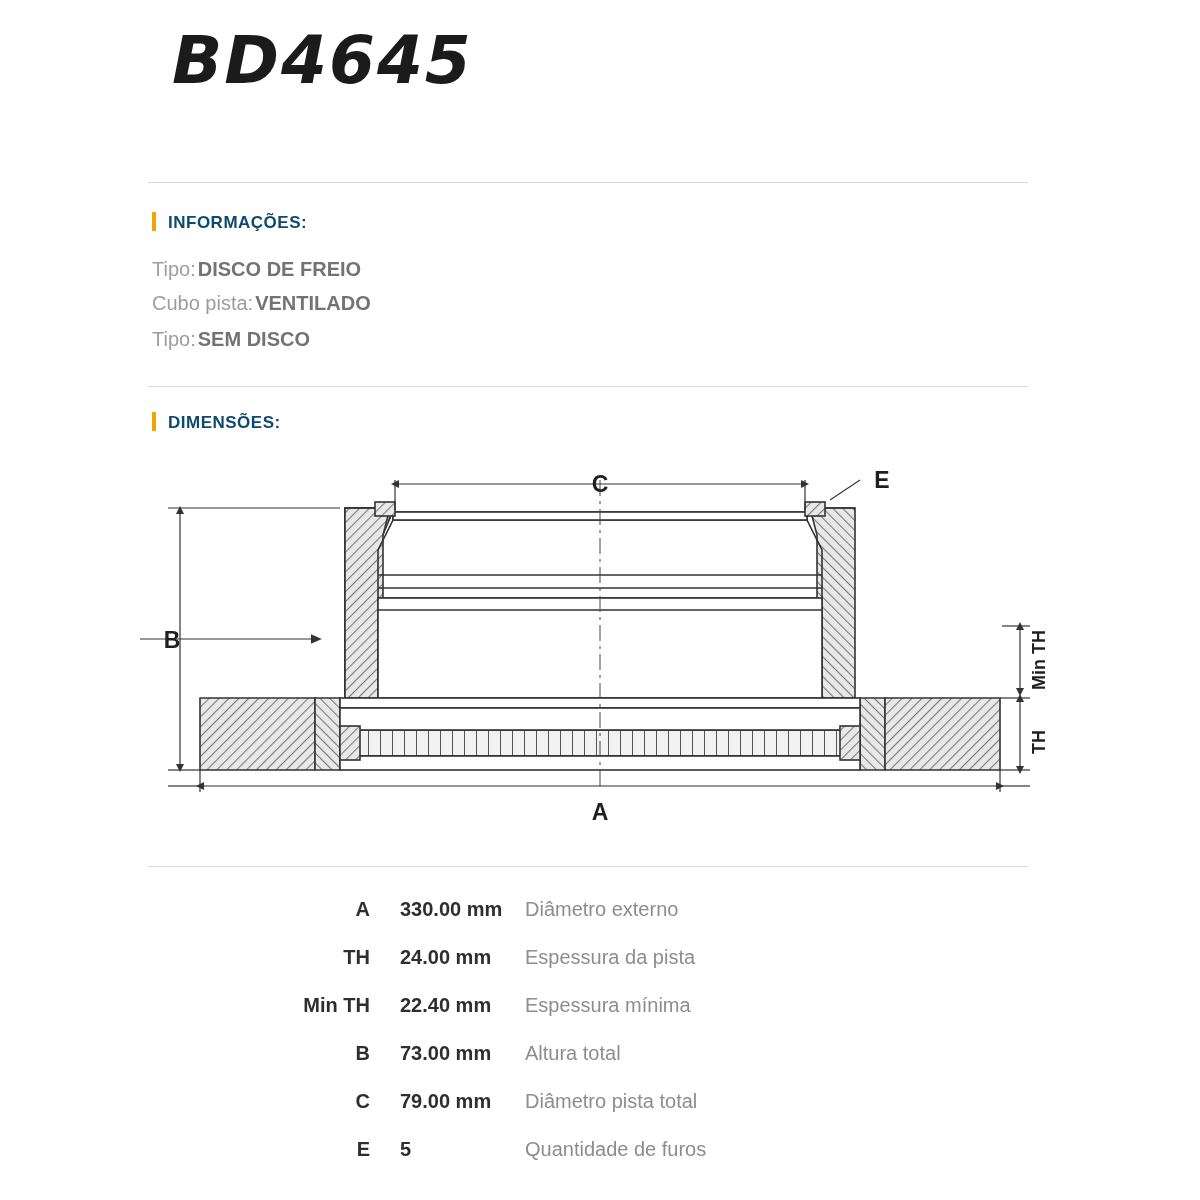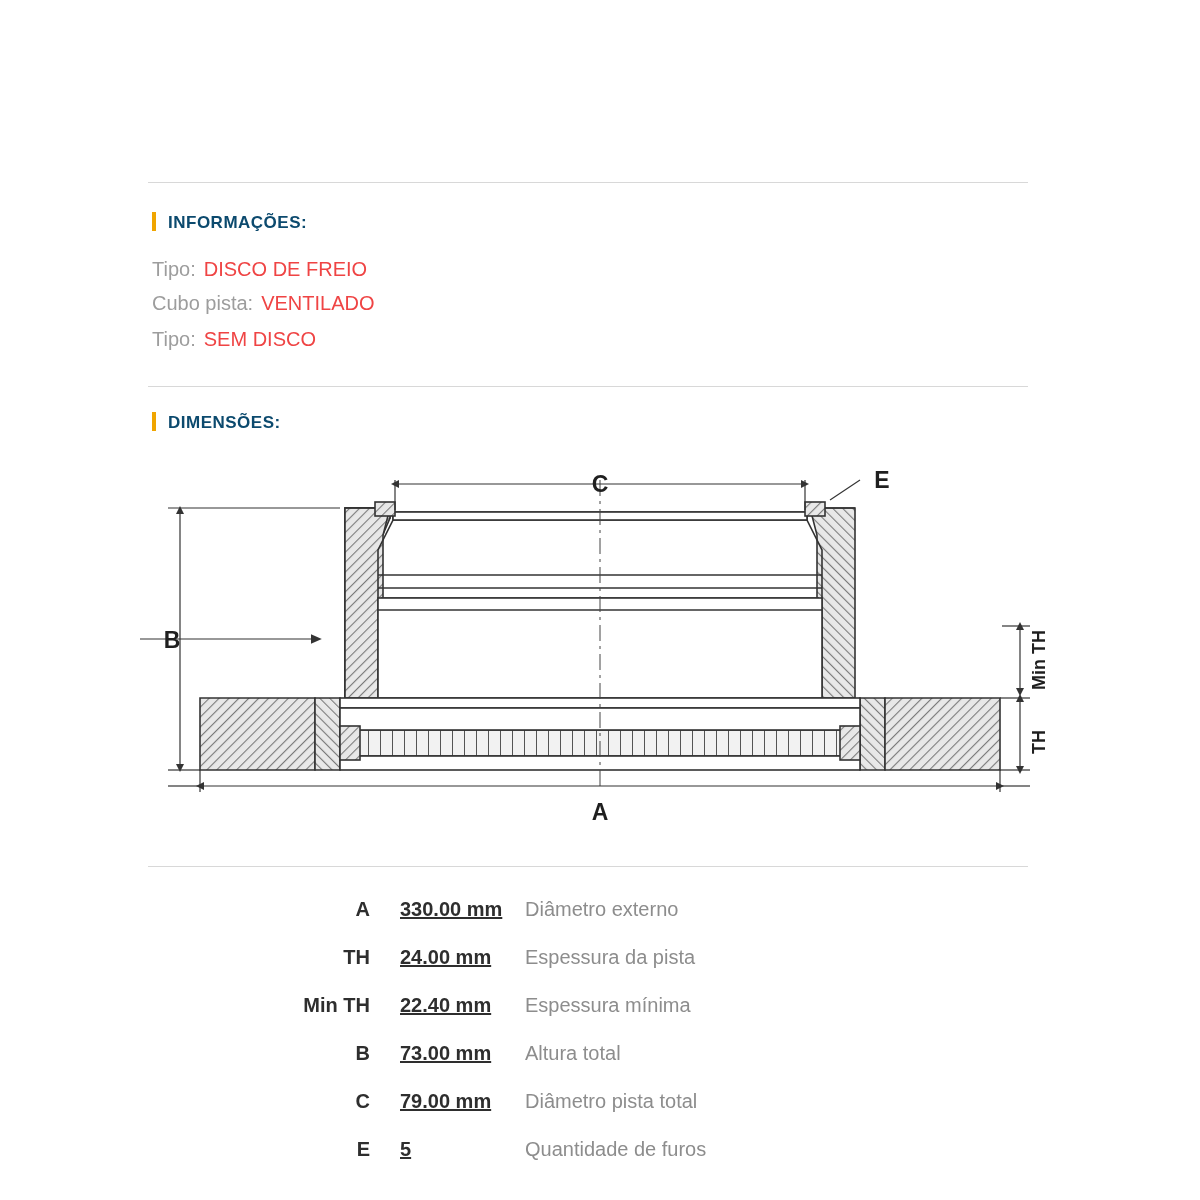--- a/index.html
+++ b/index.html
@@ -65,21 +65,21 @@
   .head-info { left: 152px; top: 212px; }
   .head-dim  { left: 152px; top: 412px; }
 
   
   .info-row {
     position: absolute;
     font-size: 20px;
     white-space: nowrap;
   }
   .info-row .lbl { color: #9d9d9d; text-align: center; }
-  .info-row .val { color: #ef4444; font-weight: normal; margin-left: 8px; }
+  .info-row .val { color: #737373; font-weight: bold; margin-left: 2px; }
   .info-1 { left: 152px; top: 258px; }
   .info-2 { left: 152px; top: 292px; }
   .info-3 { left: 152px; top: 328px; }
 
   
   .drawing {
     position: absolute;
     left: 140px;
     top: 440px;
     width: 920px;
@@ -109,35 +109,35 @@
   }
   .dim-value {
     position: absolute;
     left: 250px;
     width: 180px;
     text-align: left;
     font-size: 20px;
     font-weight: bold;
     color: #2e2e2e;
     top: 8px;
-    text-decoration: underline;
   }
   .dim-desc {
     position: absolute;
     left: 375px;
     font-size: 20px;
     color: #8d8d8d;
     top: 8px;
   }
 </style>
 </head>
 <body>
 
 <div class="page">
 
+  <div class="title">BD4645</div>
 
   <div class="rule rule-1"></div>
 
   <div class="section-head head-info">
     <span class="bar"></span><span>INFORMAÇÕES:</span>
   </div>
 
   <div class="info-row info-1">
     <span class="lbl">Tipo:</span><span class="val">DISCO DE FREIO</span>
   </div>

